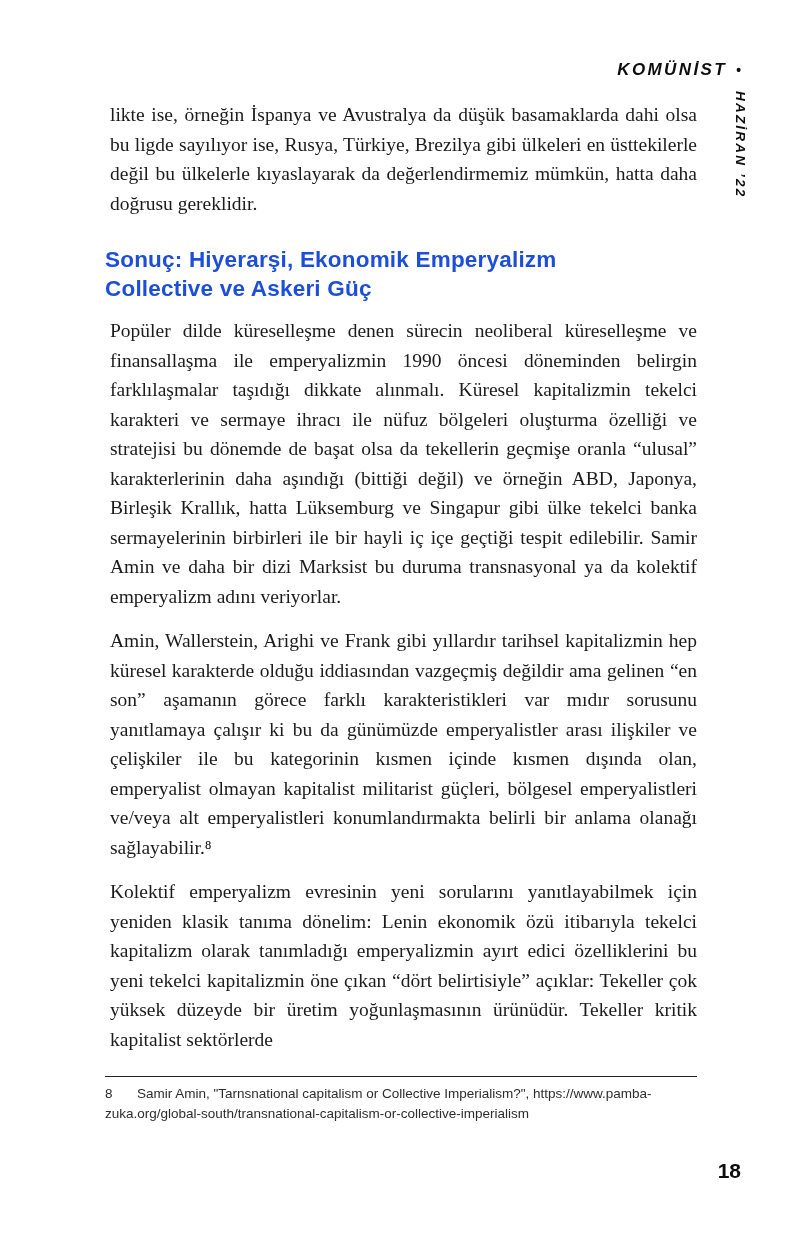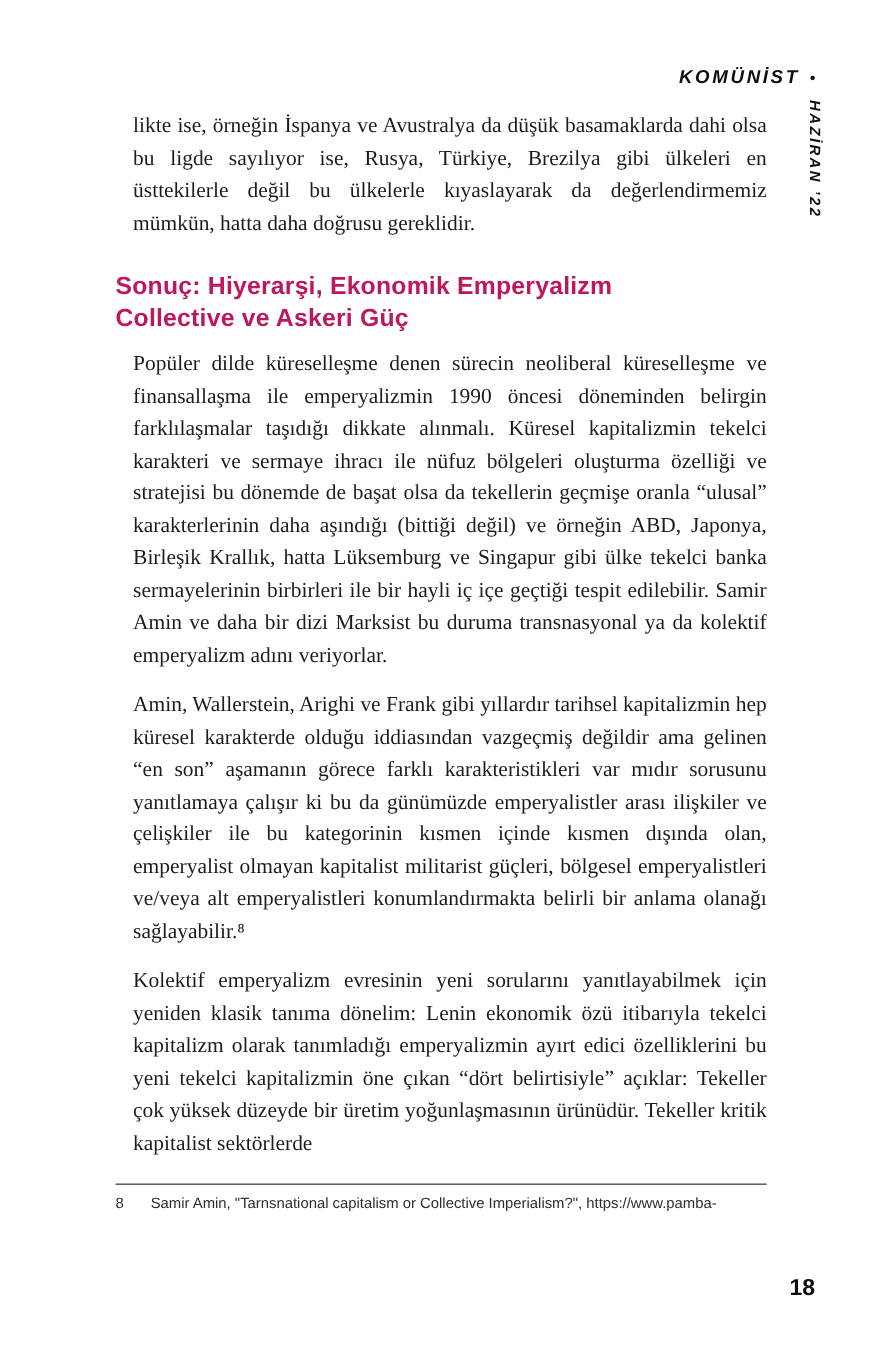--- a/index.html
+++ b/index.html
@@ -33,27 +33,27 @@
     font-style: italic; font-weight: 700;
     font-size: 13.5px; letter-spacing: 2.2px;
     color: #0e0e0e;
   }
   .content {
     position: absolute;
     left: 105px; top: 100px; width: 592px;
     font-size: 19.5px; line-height: 29.5px;
     color: #1b1b1b;
   }
-  .content p { margin: 0 0 15px 16px; text-align: justify; }
+  .content p { margin: 0 0 15px 5px; text-align: justify; }
   .heading {
     font-family: "Liberation Sans", sans-serif;
     font-weight: 700;
     font-size: 22.5px; line-height: 28.5px;
     letter-spacing: 0.2px;
-    color: #be185d;
+    color: #1d4ed8;
     margin: 28px 0 13px 0;
   }
   .footnote {
     position: absolute;
     left: 105px; top: 1076px; width: 592px;
     font-family: "Liberation Sans", sans-serif;
     font-size: 13.5px; line-height: 19.5px;
     color: #2d2d2d;
   }
   .fn-rule { border-top: 1.5px solid #222; margin-bottom: 7px; }
@@ -89,17 +89,18 @@
     <p>Popüler dilde küreselleşme denen sürecin neoliberal küreselleşme ve finansallaşma ile emperyalizmin 1990 öncesi döneminden belirgin farklılaşmalar taşıdığı dikkate alınmalı. Küresel kapitalizmin tekelci karakteri ve sermaye ihracı ile nüfuz bölgeleri oluşturma özelliği ve stratejisi bu dönemde de başat olsa da tekellerin geçmişe oranla “ulusal” karakterlerinin daha aşındığı (bittiği değil) ve örneğin ABD, Japonya, Birleşik Krallık, hatta Lüksemburg ve Singapur gibi ülke tekelci banka sermayelerinin birbirleri ile bir hayli iç içe geçtiği tespit edilebilir. Samir Amin ve daha bir dizi Marksist bu duruma transnasyonal ya da kolektif emperyalizm adını veriyorlar.</p>
     <p>Amin, Wallerstein, Arighi ve Frank gibi yıllardır tarihsel kapitalizmin hep küresel karakterde olduğu iddiasından vazgeçmiş değildir ama gelinen “en son” aşamanın görece farklı karakteristikleri var mıdır sorusunu yanıtlamaya çalışır ki bu da günümüzde emperyalistler arası ilişkiler ve çelişkiler ile bu kategorinin kısmen içinde kısmen dışında olan, emperyalist olmayan kapitalist militarist güçleri, bölgesel emperyalistleri ve/veya alt emperyalistleri konumlandırmakta belirli bir anlama olanağı sağlayabilir.⁸</p>
     <p>Kolektif emperyalizm evresinin yeni sorularını yanıtlayabilmek için yeniden klasik tanıma dönelim: Lenin ekonomik özü itibarıyla tekelci kapitalizm olarak tanımladığı emperyalizmin ayırt edici özelliklerini bu yeni tekelci kapitalizmin öne çıkan “dört belirtisiyle” açıklar: Tekeller çok yüksek düzeyde bir üretim yoğunlaşmasının ürünüdür. Tekeller kritik kapitalist sektörlerde</p>
   </div>
 
   <div class="footnote">
     <div class="fn-rule"></div>
     <div class="fn-line">
       <span class="fn-num">8</span><span>Samir Amin, "Tarnsnational capitalism or Collective Imperialism?", https://www.pamba-</span>
     </div>
+    <div class="fn-line">zuka.org/global-south/transnational-capitalism-or-collective-imperialism</div>
   </div>
 
   <div class="page-number">18</div>
 
 </div>
 
 </body></html>

